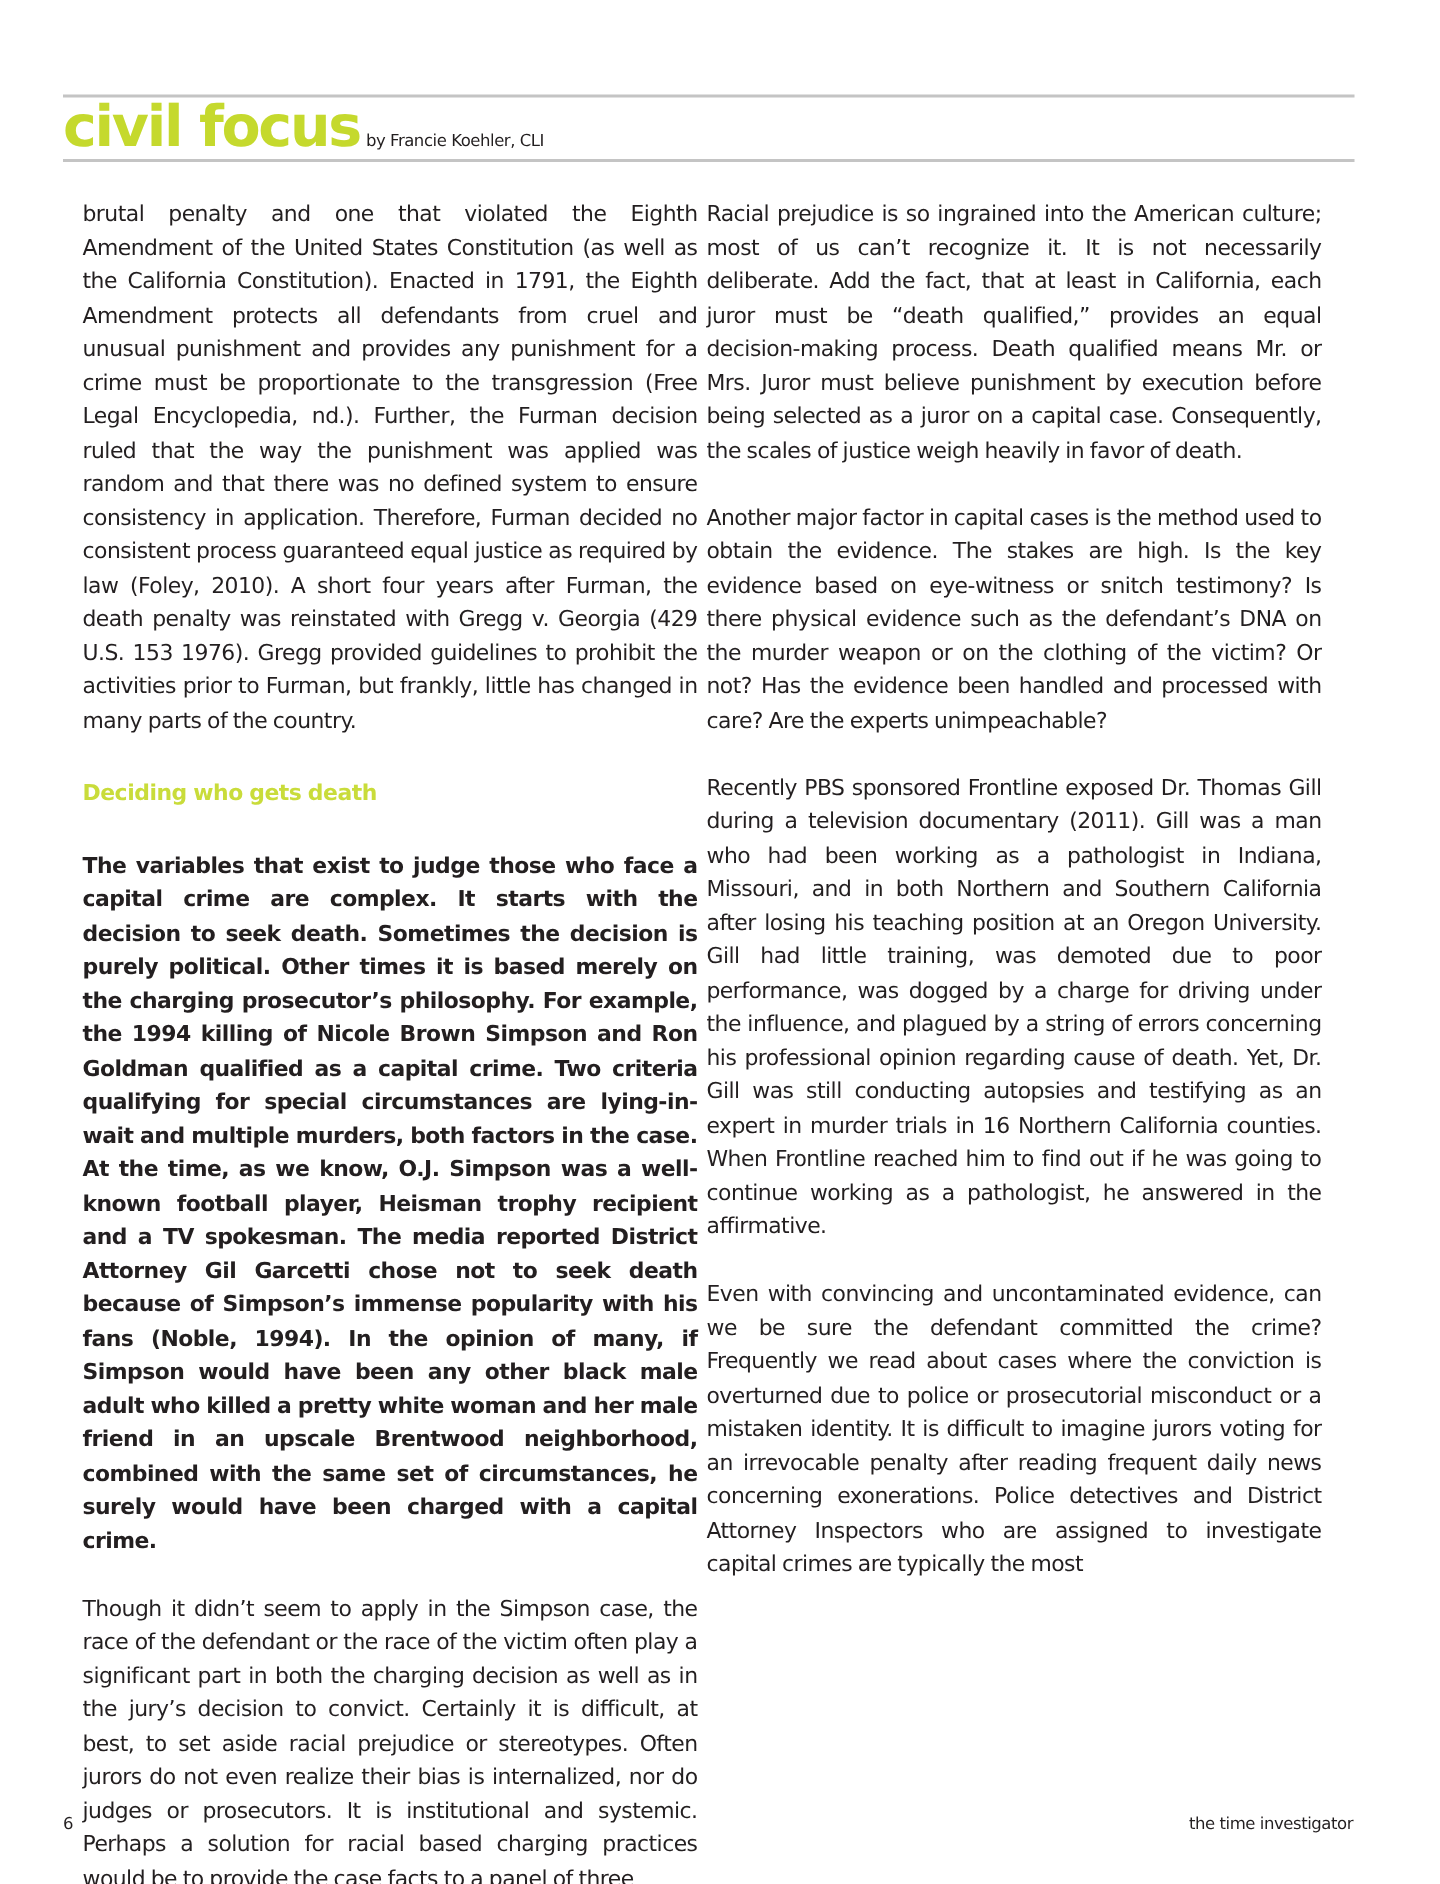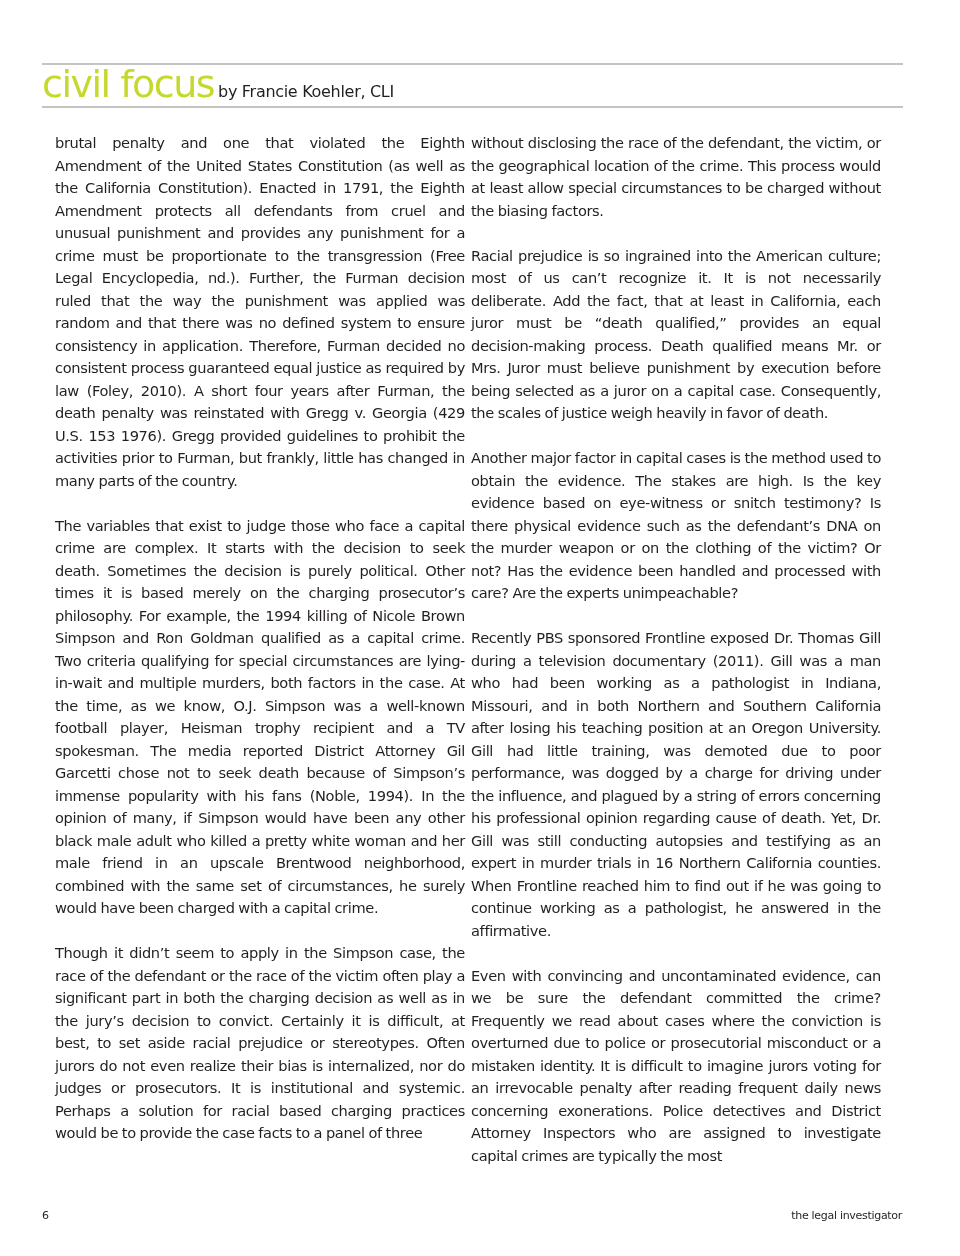--- a/index.html
+++ b/index.html
@@ -3,22 +3,22 @@
   <meta charset="utf-8">
   <style>
     html, body { margin: 0; padding: 0; background: #ffffff; }
     body { width: 960px; height: 1256px; position: relative; overflow: hidden;
       font-family: "DejaVu Sans", sans-serif; color: #231f20; }
     .rule { position: absolute; left: 42px; width: 861px; height: 2px; background: #c4c4c4; }
     .rule.top { top: 63px; }
     .rule.bottom { top: 106px; }
     .masthead { position: absolute; left: 42px; top: 62px; white-space: nowrap; }
     .section-name { font-family: "DejaVu Sans", sans-serif; font-size: 38px; color: #c5d92d;
-      letter-spacing: -1.5px; font-weight: normal; }
-    .byline { font-family: "DejaVu Sans", sans-serif; font-size: 16px; color: #231f20; margin-left: 4px;
+      letter-spacing: -1.5px; font-weight: bold; }
+    .byline { font-family: "DejaVu Sans", sans-serif; font-size: 11px; color: #231f20; margin-left: 4px;
       letter-spacing: -0.3px; }
     .col { position: absolute; top: 132px; width: 410px; font-size: 14.6px; line-height: 22.5px;
       text-align: justify; letter-spacing: -0.35px; word-spacing: -0.5px; }
     .col.left { left: 43px; margin-left: 12px; }
     .col.right { left: 471px; }
     .col p { margin: 0; }
     .col p + p { margin-top: 22.5px; }
     .col h2 { margin: 0; font-size: 14.6px; font-weight: bold; color: #c9dc3a; line-height: 22.5px;
       letter-spacing: -0.3px; }
     .col h2 + p { margin-top: 26px; font-weight: bold; }
@@ -31,26 +31,26 @@
 <body>
 
 <div class="rule top"></div>
 <div class="masthead">
   <span class="section-name">civil focus</span><span class="byline">by Francie Koehler, CLI</span>
 </div>
 <div class="rule bottom"></div>
 
 <div class="col left">
   <p>brutal penalty and one that violated the Eighth Amendment of the United States Constitution (as well as the California Constitution). Enacted in 1791, the Eighth Amendment protects all defendants from cruel and unusual punishment and provides any punishment for a crime must be proportionate to the transgression (Free Legal Encyclopedia, nd.). Further, the Furman decision ruled that the way the punishment was applied was random and that there was no defined system to ensure consistency in application. Therefore, Furman decided no consistent process guaranteed equal justice as required by law (Foley, 2010). A short four years after Furman, the death penalty was reinstated with Gregg v. Georgia (429 U.S. 153 1976). Gregg provided guidelines to prohibit the activities prior to Furman, but frankly, little has changed in many parts of the country.</p>
+  <h2>Deciding who gets death</h2>
   <p>The variables that exist to judge those who face a capital crime are complex. It starts with the decision to seek death. Sometimes the decision is purely political. Other times it is based merely on the charging prosecutor’s philosophy. For example, the 1994 killing of Nicole Brown Simpson and Ron Goldman qualified as a capital crime. Two criteria qualifying for special circumstances are lying-in-wait and multiple murders, both factors in the case. At the time, as we know, O.J. Simpson was a well-known football player, Heisman trophy recipient and a TV spokesman. The media reported District Attorney Gil Garcetti chose not to seek death because of Simpson’s immense popularity with his fans (Noble, 1994). In the opinion of many, if Simpson would have been any other black male adult who killed a pretty white woman and her male friend in an upscale Brentwood neighborhood, combined with the same set of circumstances, he surely would have been charged with a capital crime.</p>
   <p>Though it didn’t seem to apply in the Simpson case, the race of the defendant or the race of the victim often play a significant part in both the charging decision as well as in the jury’s decision to convict. Certainly it is difficult, at best, to set aside racial prejudice or stereotypes. Often jurors do not even realize their bias is internalized, nor do judges or prosecutors. It is institutional and systemic. Perhaps a solution for racial based charging practices would be to provide the case facts to a panel of three</p>
 </div>
 
 <div class="col right">
-  <p>without disclosing the race of the defendant, the victim, or the geographical location of the crime. This process would at least allow special circumstances to be charged without the biasing factors.</p>
   <p>Racial prejudice is so ingrained into the American culture; most of us can’t recognize it. It is not necessarily deliberate. Add the fact, that at least in California, each juror must be “death qualified,” provides an equal decision-making process. Death qualified means Mr. or Mrs. Juror must believe punishment by execution before being selected as a juror on a capital case. Consequently, the scales of justice weigh heavily in favor of death.</p>
   <p>Another major factor in capital cases is the method used to obtain the evidence. The stakes are high. Is the key evidence based on eye-witness or snitch testimony? Is there physical evidence such as the defendant’s DNA on the murder weapon or on the clothing of the victim? Or not? Has the evidence been handled and processed with care? Are the experts unimpeachable?</p>
   <p>Recently PBS sponsored Frontline exposed Dr. Thomas Gill during a television documentary (2011). Gill was a man who had been working as a pathologist in Indiana, Missouri, and in both Northern and Southern California after losing his teaching position at an Oregon University. Gill had little training, was demoted due to poor performance, was dogged by a charge for driving under the influence, and plagued by a string of errors concerning his professional opinion regarding cause of death. Yet, Dr. Gill was still conducting autopsies and testifying as an expert in murder trials in 16 Northern California counties. When Frontline reached him to find out if he was going to continue working as a pathologist, he answered in the affirmative.</p>
   <p>Even with convincing and uncontaminated evidence, can we be sure the defendant committed the crime? Frequently we read about cases where the conviction is overturned due to police or prosecutorial misconduct or a mistaken identity. It is difficult to imagine jurors voting for an irrevocable penalty after reading frequent daily news concerning exonerations. Police detectives and District Attorney Inspectors who are assigned to investigate capital crimes are typically the most</p>
 </div>
 
 <div class="footer-page">6</div>
-<div class="footer-pub">the legal investigator</div>
+<div class="footer-pub">the time investigator</div>
 
 </body></html>

